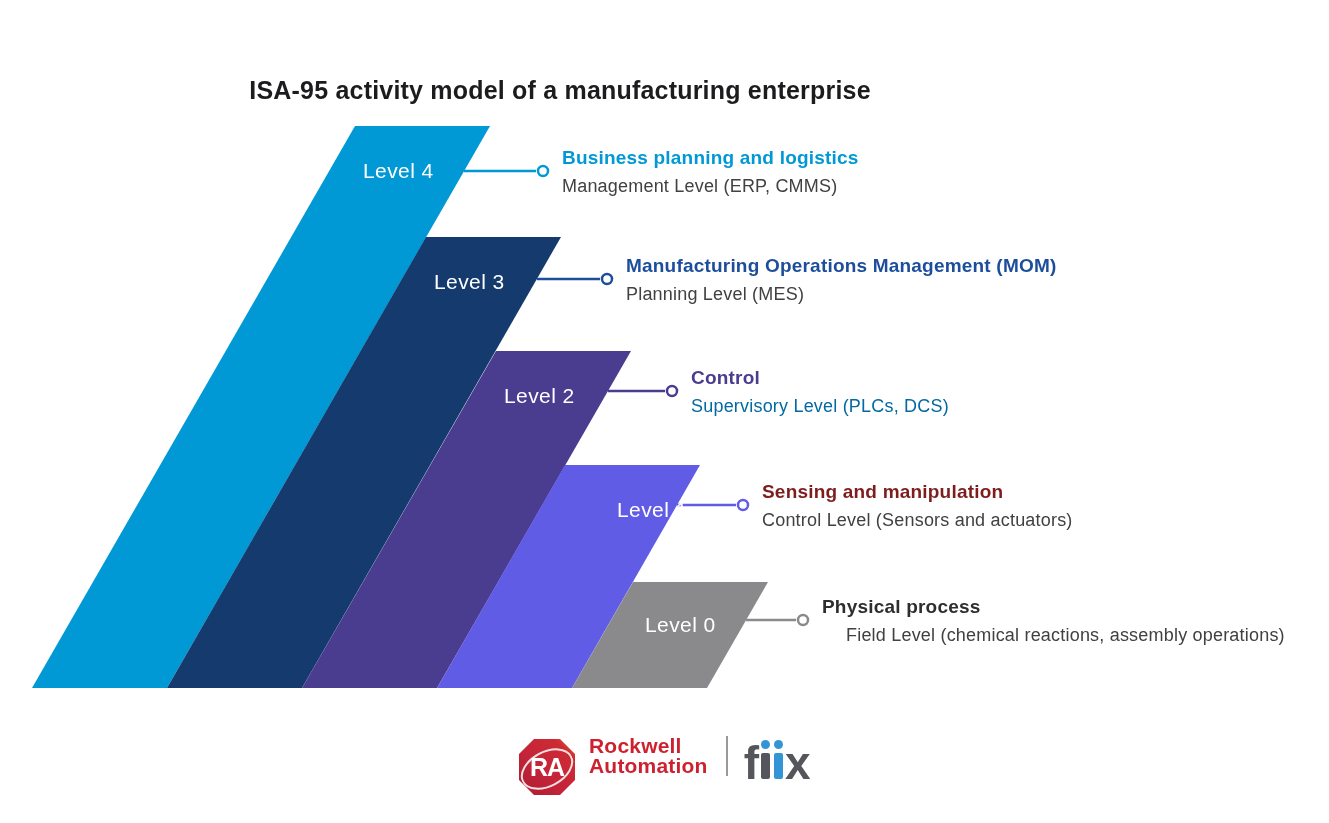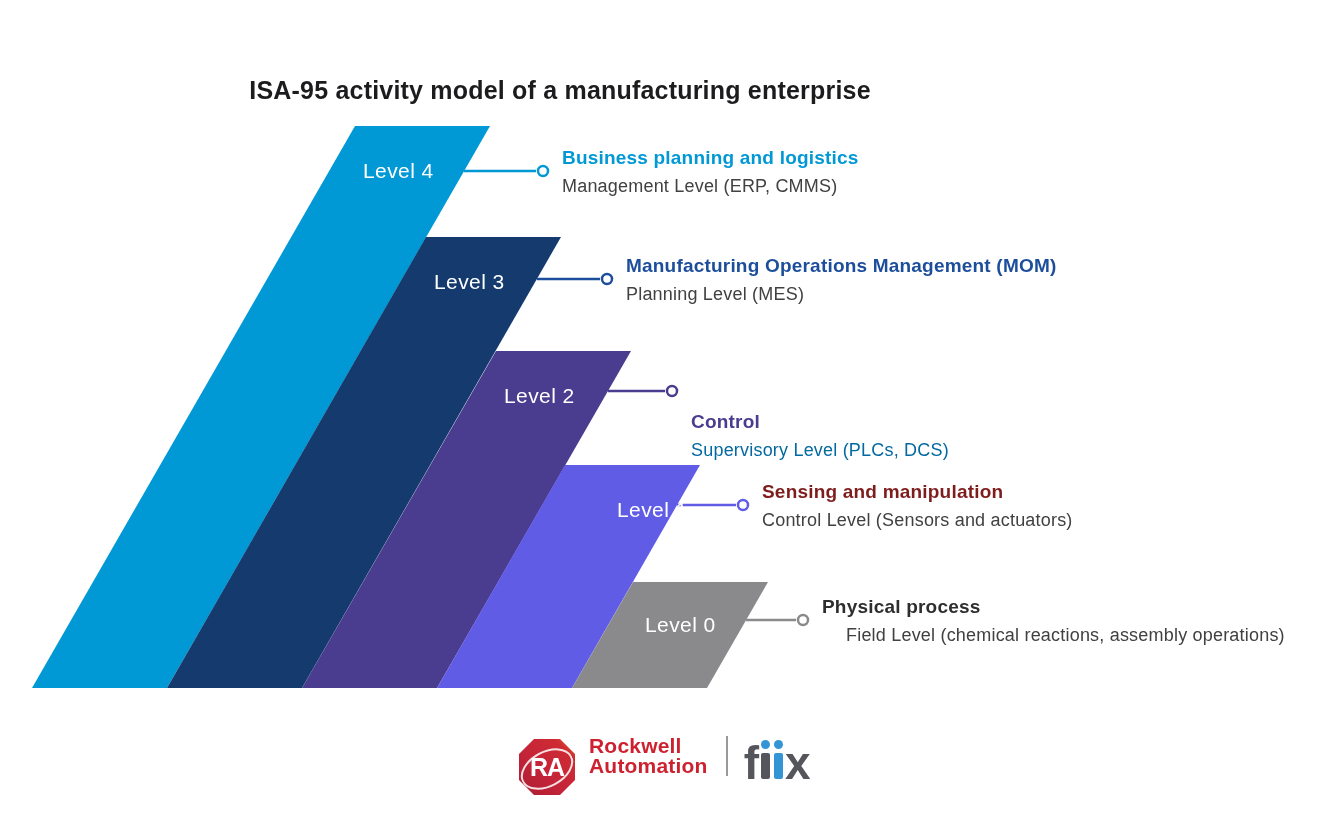--- a/index.html
+++ b/index.html
@@ -69,21 +69,21 @@
 
   <div class="callout" style="left:626px; top:252px;">
     <div class="callout-title" style="color: rgb(28, 78, 156);">Manufacturing Operations Management (MOM)</div>
     <div class="callout-subtitle" style="color: rgb(65, 65, 65);">Planning Level (MES)</div>
   </div>
   <div class="callout" style="left:562px; top:144px;">
     <div class="callout-title" style="color: rgb(0, 153, 214);">Business planning and logistics</div>
     <div class="callout-subtitle" style="color: rgb(65, 65, 65);">Management Level (ERP, CMMS)</div>
   </div>
   <div class="callout" style="left:691px; top:364px;">
-    <div class="callout-title" style="color: rgb(74, 61, 143); margin-top: 44px;">Control</div>
+    <div class="callout-title" style="color: rgb(74, 61, 143);">Control</div>
     <div class="callout-subtitle" style="color: #0369a1;">Supervisory Level (PLCs, DCS)</div>
   </div>
   <div class="callout" style="left:762px; top:478px;">
     <div class="callout-title" style="color: #7f1d1d;">Sensing and manipulation</div>
     <div class="callout-subtitle" style="color: rgb(65, 65, 65);">Control Level (Sensors and actuators)</div>
   </div>
   <div class="callout" style="left:822px; top:593px;">
     <div class="callout-title" style="color: rgb(46, 46, 46);">Physical process</div>
     <div class="callout-subtitle" style="color: rgb(65, 65, 65); margin-left: 24px;">Field Level (chemical reactions, assembly operations)</div>
   </div>

